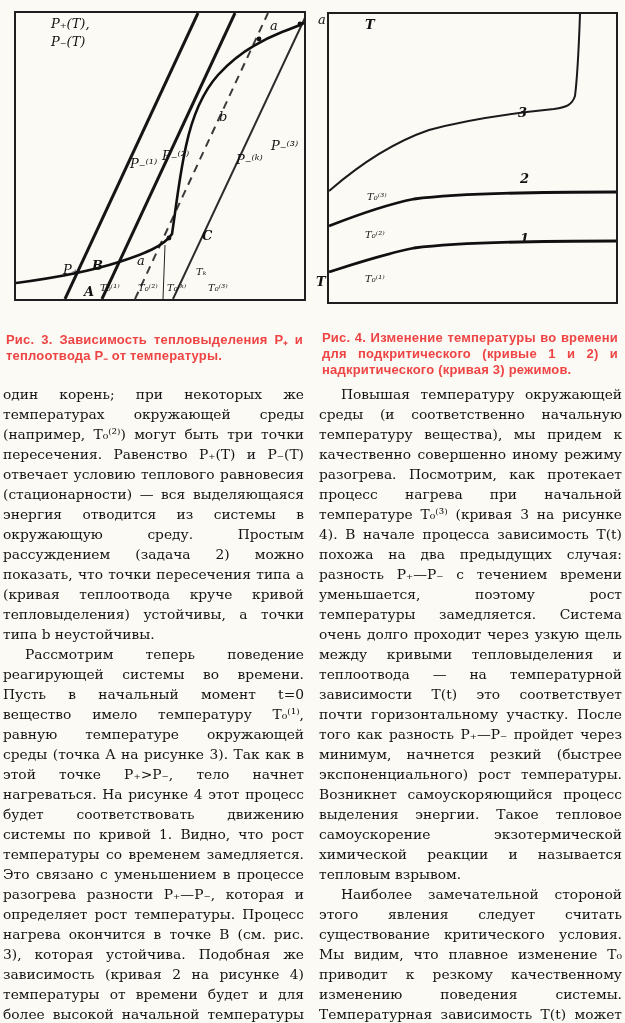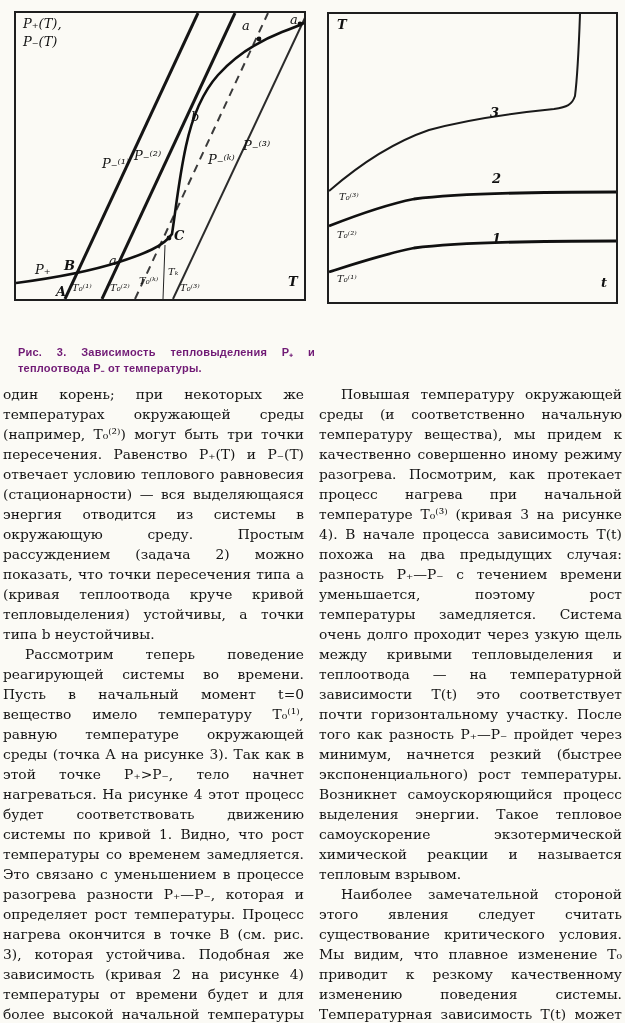--- a/index.html
+++ b/index.html
@@ -8,28 +8,28 @@
     background:#fbfaf5; color:#161616;
     font-family:"DejaVu Serif", serif;
     overflow:hidden;
   }
   .figbox{
     position:absolute; border:2px solid #1e1e1e; background:#fbfaf5;
   }
   .figbox svg{position:absolute; left:0; top:0;}
   .flabel{
     position:absolute; font-style:italic; font-size:13px; line-height:14px;
-    font-family:"DejaVu Serif", serif; white-space:nowrap; color:#111;
+    font-family:"DejaVu Serif", serif; white-space:nowrap; color:#111;margin-left:28px;
   }
   .flabel.small{font-size:10px;}
   .flabel.bold{font-weight:bold;}
   .caption{
     position:absolute; font-family:"Liberation Sans", sans-serif;
-    font-weight:700; font-size:11px; line-height:16px;
-    text-align:justify; letter-spacing:0.2px; color:#701a75; margin:12px;
+    font-weight:700; font-size:13px; line-height:16px;
+    text-align:justify; letter-spacing:0.2px; color:#ef4444; margin:0;
   }
   .col{
     position:absolute; top:384px; width:301px;
     font-size:13.8px; line-height:20px; text-align:justify; color:#131313;
   }
   .col p{margin:0; padding:0;}
   .col p.indent{text-indent:22px;}
 </style>
 </head>
 <body>
@@ -69,21 +69,21 @@
     <span class="flabel bold" style="left:40px;  top:272px;">A</span>
     <span class="flabel" style="left:93px;  top:241px;">a</span>
     <span class="flabel" style="left:175px; top:97px;">b</span>
     <span class="flabel bold" style="left:158px; top:216px;">C</span>
     <span class="flabel" style="left:226px; top:6px;">a</span>
     <span class="flabel" style="left:274px; top:0px;">a</span>
 
     <span class="flabel small" style="left:152px; top:252px;">Tₖ</span>
     <span class="flabel small" style="left:56px;  top:268px;">T₀⁽¹⁾</span>
     <span class="flabel small" style="left:94px;  top:268px;">T₀⁽²⁾</span>
-    <span class="flabel small" style="left:123px; top:261px;">T₀⁽ᵏ⁾</span>
+    <span class="flabel small" style="left:123px; top:268px;">T₀⁽ᵏ⁾</span>
     <span class="flabel small" style="left:164px; top:268px;">T₀⁽³⁾</span>
   </div>
 
   <div class="figbox" style="left:327px; top:12px; width:287px; height:288px;">
     <svg width="287" height="288" viewBox="0 0 287 288">
       <path d="M 0,258 C 28,249 55,240 85,234 C 125,229 190,227 287,227" fill="none" stroke="#101010" stroke-width="2.8"></path>
       <path d="M 0,212 C 28,201 55,191 85,185 C 125,180 190,178 287,178" fill="none" stroke="#101010" stroke-width="2.8"></path>
       <path d="M 0,177 C 30,151 62,129 100,116 C 140,105 185,99 225,95
                C 238,93 243,91 246,82 C 249,58 250,28 251,0" fill="none" stroke="#1a1a1a" stroke-width="2"></path>
     </svg>
@@ -94,20 +94,21 @@
     <span class="flabel bold" style="left:161px; top:92px;">3</span>
     <span class="flabel bold" style="left:163px; top:158px;">2</span>
     <span class="flabel bold" style="left:163px; top:218px;">1</span>
 
     <span class="flabel small" style="left:10px; top:176px;">T₀⁽³⁾</span>
     <span class="flabel small" style="left:8px;  top:214px;">T₀⁽²⁾</span>
     <span class="flabel small" style="left:8px;  top:258px;">T₀⁽¹⁾</span>
   </div>
 
   <p class="caption" style="left:6px; top:332px; width:297px;">Рис. 3. Зависимость тепловыделения P₊ и теплоотвода P₋ от температуры.</p>
+  <p class="caption" style="left:322px; top:330px; width:296px;">Рис. 4. Изменение температуры во времени для подкритического (кривые 1 и 2) и надкритического (кривая 3) режимов.</p>
 
   <div class="col" style="left:3px;">
     <p>один корень; при некоторых же температурах окружающей среды (например, T₀⁽²⁾) могут быть три точки пересечения. Равенство P₊(T) и P₋(T) отвечает условию теплового равновесия (стационарности) — вся выделяющаяся энергия отводится из системы в окружающую среду. Простым рассуждением (задача 2) можно показать, что точки пересечения типа a (кривая теплоотвода круче кривой тепловыделения) устойчивы, а точки типа b неустойчивы.</p>
     <p class="indent">Рассмотрим теперь поведение реагирующей системы во времени. Пусть в начальный момент t=0 вещество имело температуру T₀⁽¹⁾, равную температуре окружающей среды (точка A на рисунке 3). Так как в этой точке P₊&gt;P₋, тело начнет нагреваться. На рисунке 4 этот процесс будет соответствовать движению системы по кривой 1. Видно, что рост температуры со временем замедляется. Это связано с уменьшением в процессе разогрева разности P₊—P₋, которая и определяет рост температуры. Процесс нагрева окончится в точке B (см. рис. 3), которая устойчива. Подобная же зависимость (кривая 2 на рисунке 4) температуры от времени будет и для более высокой начальной температуры T₀⁽²⁾. Система нагреется до несколько большей, чем в первом случае, конечной температуры и придет в устойчивое состояние.</p>
   </div>
 
   <div class="col" style="left:319px; width:303px;">
     <p class="indent">Повышая температуру окружающей среды (и соответственно начальную температуру вещества), мы придем к качественно совершенно иному режиму разогрева. Посмотрим, как протекает процесс нагрева при начальной температуре T₀⁽³⁾ (кривая 3 на рисунке 4). В начале процесса зависимость T(t) похожа на два предыдущих случая: разность P₊—P₋ с течением времени уменьшается, поэтому рост температуры замедляется. Система очень долго проходит через узкую щель между кривыми тепловыделения и теплоотвода — на температурной зависимости T(t) это соответствует почти горизонтальному участку. После того как разность P₊—P₋ пройдет через минимум, начнется резкий (быстрее экспоненциального) рост температуры. Возникнет самоускоряющийся процесс выделения энергии. Такое тепловое самоускорение экзотермической химической реакции и называется тепловым взрывом.</p>
     <p class="indent">Наиболее замечательной стороной этого явления следует считать существование критического условия. Мы видим, что плавное изменение T₀ приводит к резкому качественному изменению поведения системы. Температурная зависимость T(t) может быть только двух типов — либо слабый разогрев, либо резкое (после некоторого плавного периода) возрастание температуры — взрыв.</p>
   </div>

